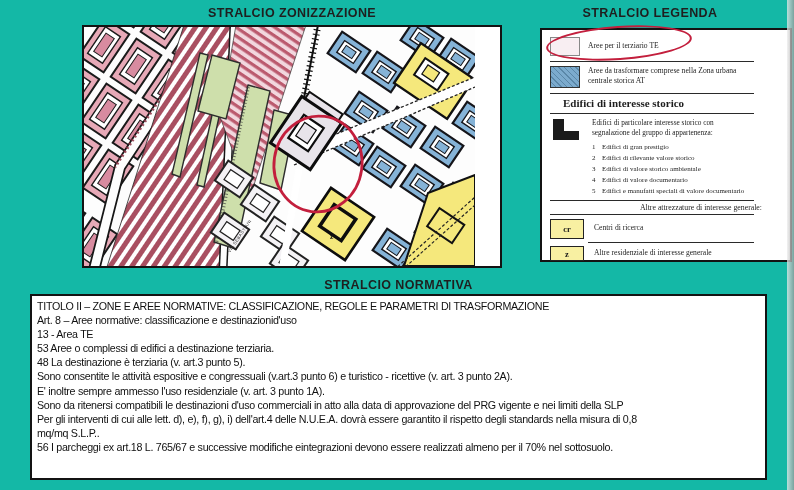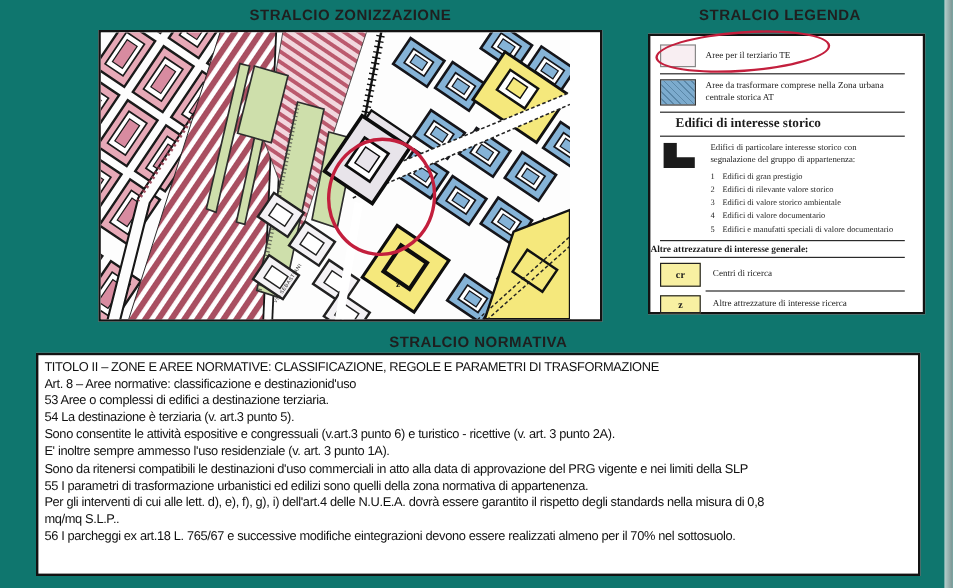--- a/index.html
+++ b/index.html
@@ -1,32 +1,32 @@
 <!DOCTYPE html>
 <html style="--c-pink: #e7a9b7; --c-pink2: #d88ba0; --c-darkred: #a94f61; --c-rowdark: #bb5a6e; --c-rowlight: #f2d7de; --c-blue: #85b3d7; --c-yellow: #f5e87c; --c-green: #cedfab; --c-gray: #e8e4ea; --c-circle: #c31f3d; --c-legend_te: #f8eef2; --c-legend_at: #7cabce; --c-legend_yellow: #f8f0a2;"><head>
 <meta charset="utf-8">
 <style>
   html,body{margin:0;padding:0;background:#fff;}
-  .page{position:relative;width:794px;height:490px;background:#0f766e;overflow:hidden;
+  .page{position:relative;width:794px;height:490px;background:#14b8a6;overflow:hidden;
         font-family:"Liberation Sans",sans-serif;color:#1a1a1a;}
   .sec-title{position:absolute;font-size:12.5px;font-weight:bold;letter-spacing:.4px;
         color:#1f1f1f;text-align:center;}
   .panel{position:absolute;background:#fff;border:2px solid #131313;box-sizing:border-box;}
 
   
   #map-panel{left:82px;top:25px;width:420px;height:243px;}
   .m-pink{fill:var(--c-pink);}
   .m-pink2{fill:var(--c-pink2);}
   .m-blue{fill:var(--c-blue);}
   .m-yellow{fill:var(--c-yellow);}
   .m-green{fill:var(--c-green);stroke:#2d2d2d;stroke-width:1.4;}
   .m-gray{fill:var(--c-gray);}
 
   
-  #legend-panel{left:540px;top:28px;width:231px;height:234px;}
+  #legend-panel{left:540px;top:28px;width:252px;height:234px;}
   .lg{position:absolute;font-family:"Liberation Serif",serif;color:#1d1d1d;}
   .lg-rule{position:absolute;border-top:1.2px solid #2a2a2a;height:0;}
   .sw{position:absolute;box-sizing:border-box;}
   .sw-te{background:var(--c-legend_te);border:1px solid #888;}
   .sw-at{border:1px solid #333;
      background:repeating-linear-gradient(45deg,var(--c-legend_at) 0 3px,#5a87a8 3px 4px);}
   .sw-yel{background:var(--c-legend_yellow);border:1.4px solid #222;
      font-family:"Liberation Serif",serif;font-weight:bold;font-size:8.5px;
      display:flex;align-items:center;justify-content:center;}
   .lg-label{font-size:7.6px;line-height:9.5px;}
@@ -226,42 +226,42 @@
         <span class="lg-list-num">4</span>
         <span>Edifici di valore documentario</span>
         </div>
       <div class="lg-list-row">
         <span class="lg-list-num">5</span>
         <span>Edifici e manufatti speciali di valore documentario</span>
         </div>
     </div>
 
     <div class="lg-rule" style="left:8px;top:170px;width:204px;"></div>
-    <div class="lg" style="left:0;top:173px;width:220px;text-align:left;font-size:7.8px;font-weight:bold;">Altre attrezzature di interesse generale:</div>
+    <div class="lg" style="left:0;top:173px;width:220px;text-align:right;font-size:7.8px;">Altre attrezzature di interesse generale:</div>
     <div class="lg-rule" style="left:8px;top:184px;width:204px;"></div>
 
     <div class="sw sw-yel" style="left:8px;top:189px;width:34px;height:20px;">cr</div>
     <div class="lg lg-label" style="left:52px;top:193px;">Centri di ricerca</div>
 
     <div class="lg-rule" style="left:46px;top:212px;width:166px;"></div>
 
     <div class="sw sw-yel" style="left:8px;top:216px;width:34px;height:15px;">z</div>
-    <div class="lg lg-label" style="left:52px;top:218px;">Altre attrezzature di interesse ricerca</div>
+    <div class="lg lg-label" style="left:52px;top:218px;">Altre residenziale di interesse generale</div>
   </div>
 
   <div class="ellipse-annot" style="left:546px;top:26px;width:142px;height:30px;transform:rotate(-4deg);"></div>
 
   <div class="panel" id="norm-panel">
     <div class="nline">TITOLO II – ZONE E AREE NORMATIVE: CLASSIFICAZIONE, REGOLE E PARAMETRI DI TRASFORMAZIONE</div>
     <div class="nline">Art. 8 – Aree normative: classificazione e destinazionid'uso</div>
+    <div class="nline">13 - Area TE</div>
     <div class="nline">53 Aree o complessi di edifici a destinazione terziaria.</div>
-    <div class="nline">54 La destinazione è terziaria (v. art.3 punto 5).</div>
+    <div class="nline">48 La destinazione è terziaria (v. art.3 punto 5).</div>
     <div class="nline">Sono consentite le attività espositive e congressuali (v.art.3 punto 6) e turistico - ricettive (v. art. 3 punto 2A).</div>
     <div class="nline">E' inoltre sempre ammesso l'uso residenziale (v. art. 3 punto 1A).</div>
     <div class="nline">Sono da ritenersi compatibili le destinazioni d'uso commerciali in atto alla data di approvazione del PRG vigente e nei limiti della SLP</div>
-    <div class="nline">55 I parametri di trasformazione urbanistici ed edilizi sono quelli della zona normativa di appartenenza.</div>
     <div class="nline">Per gli interventi di cui alle lett. d), e), f), g), i) dell'art.4 delle N.U.E.A. dovrà essere garantito il rispetto degli standards nella misura di 0,8</div>
     <div class="nline">mq/mq S.L.P..</div>
     <div class="nline">56 I parcheggi ex art.18 L. 765/67 e successive modifiche eintegrazioni devono essere realizzati almeno per il 70% nel sottosuolo.</div>
   </div>
 
   <div class="scan-edge"></div>
 </div>
 
 </body></html>

